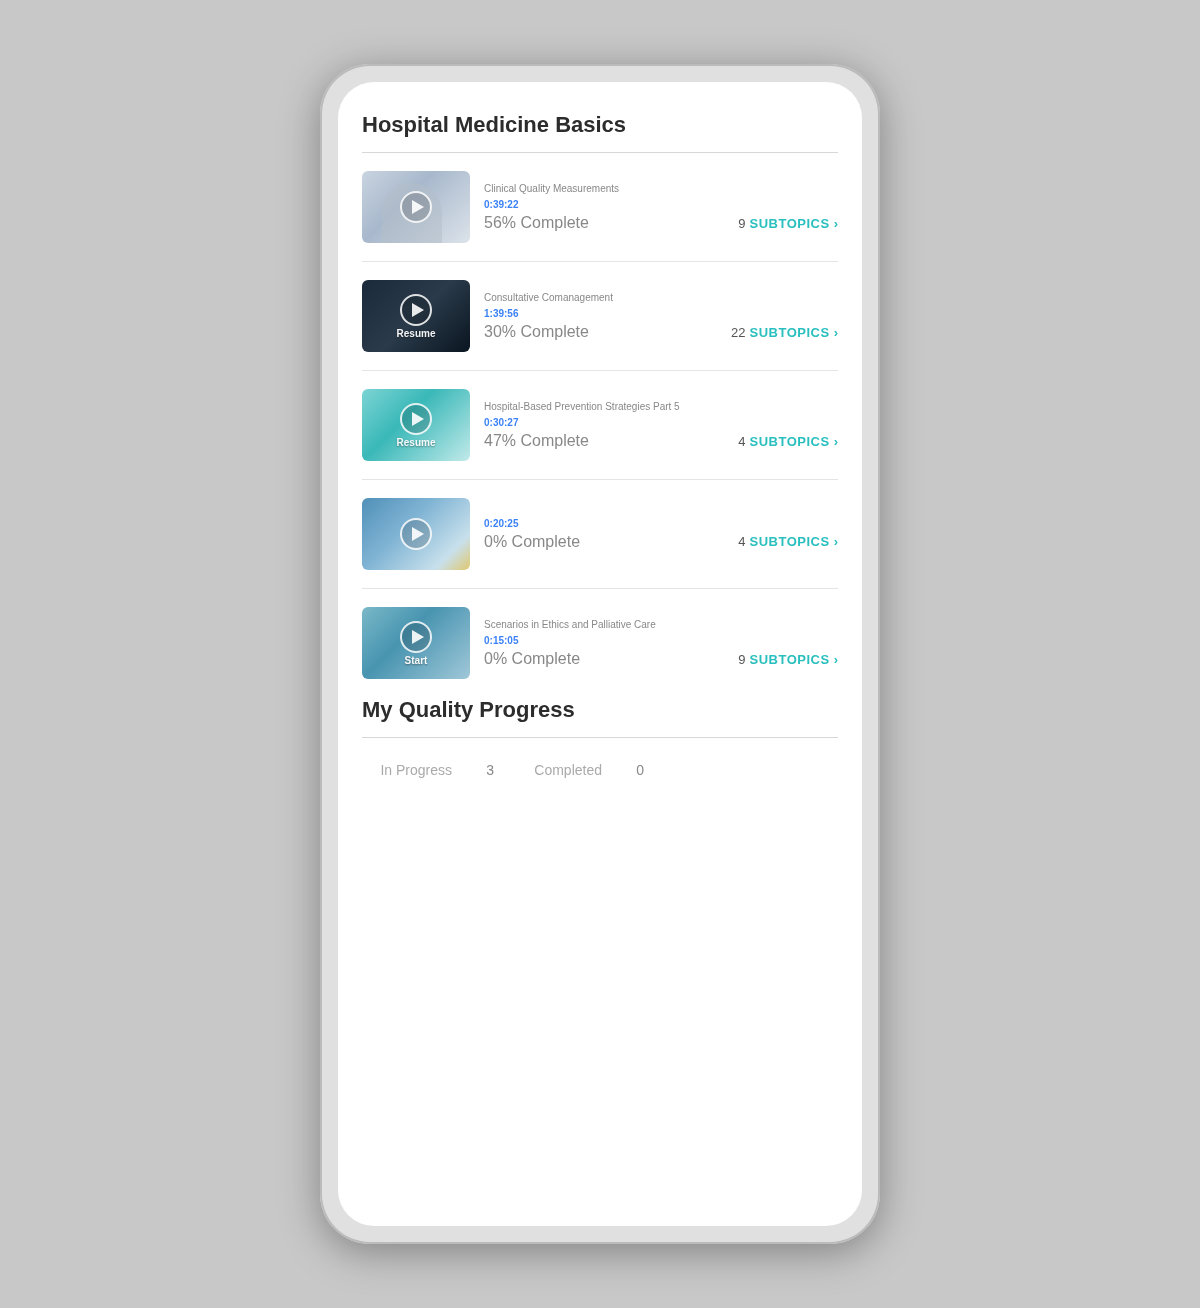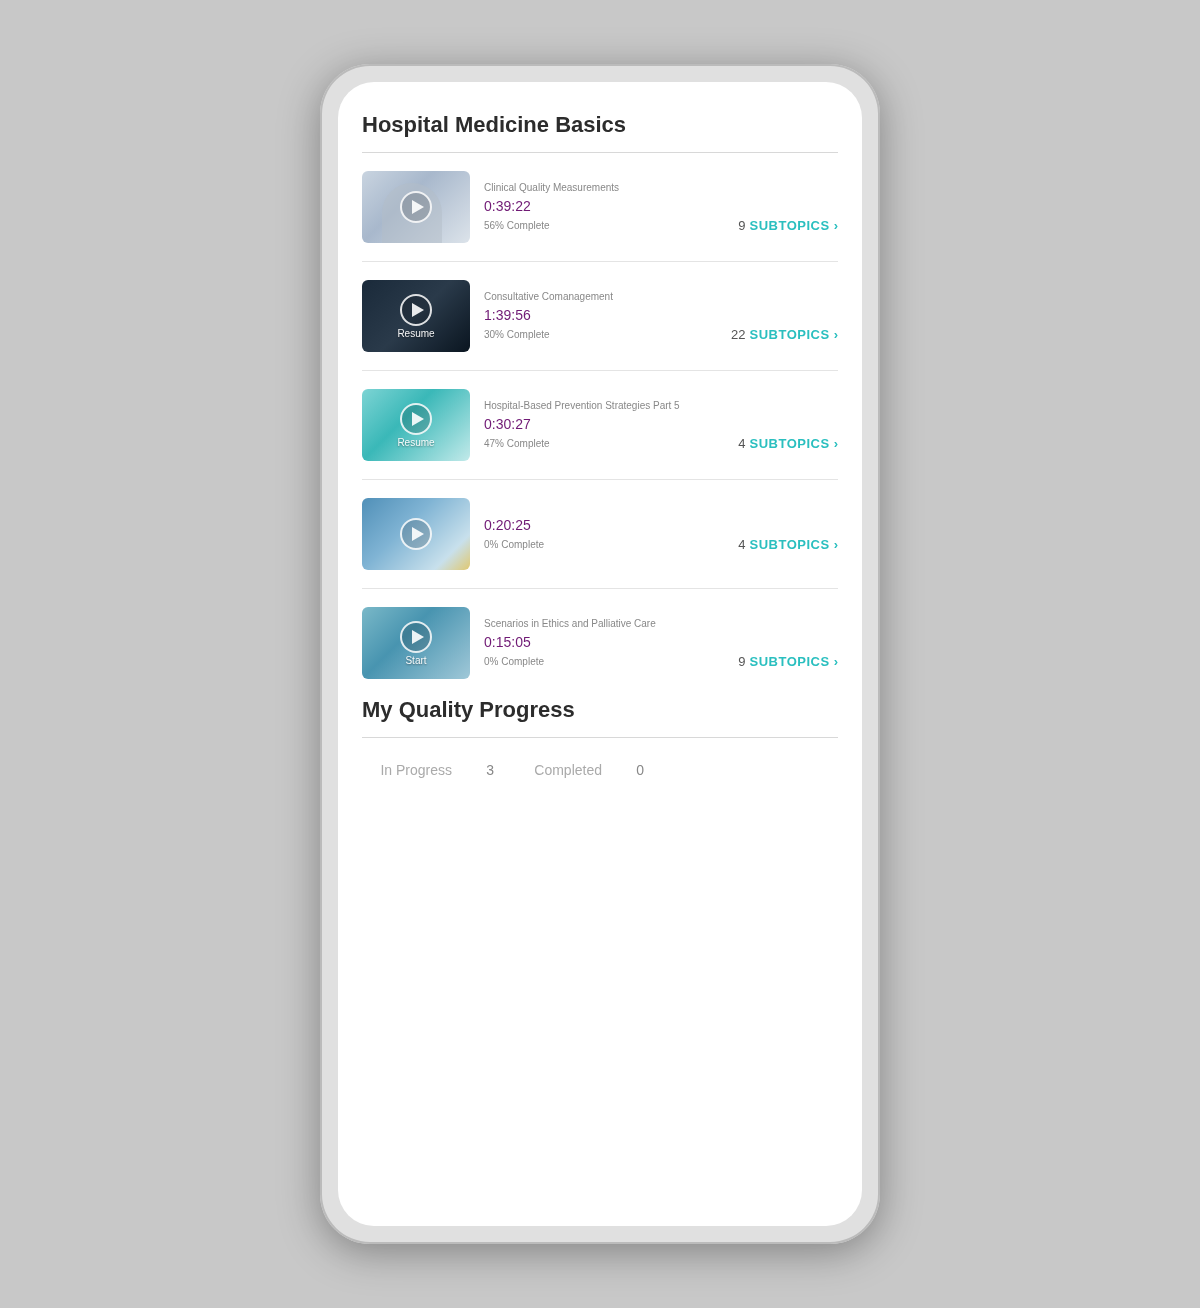--- a/index.html
+++ b/index.html
@@ -128,21 +128,21 @@
       height: 0;
       border-top: 7px solid transparent;
       border-bottom: 7px solid transparent;
       border-left: 12px solid rgba(255,255,255,0.9);
       margin-left: 3px;
     }
 
     .thumb-label {
       font-size: 10px;
       color: rgba(255,255,255,0.95);
-      font-weight: 400;
+      font-weight: 700;
       text-shadow: 0 1px 2px rgba(0,0,0,0.4);
     }
 
     
     .thumb-1::before {
       content: '';
       position: absolute;
       bottom: 0; left: 20px;
       width: 60px; height: 60px;
       background: rgba(180,190,200,0.5);
@@ -157,33 +157,33 @@
     }
 
     .course-name {
       font-size: 10px;
       color: #888;
       font-weight: 400;
       line-height: 1.3;
     }
 
     .course-duration {
-      font-size: 14px;
-      color: #701a75;
-      font-weight: 400;
+      font-size: 10px;
+      color: #3b82f6;
+      font-weight: 700;
     }
 
     .course-meta {
       display: flex;
       align-items: center;
       gap: 12px;
     }
 
     .course-progress {
-      font-size: 10px;
+      font-size: 16px;
       color: #888;
     }
 
     .subtopics-btn {
       display: flex;
       align-items: center;
       gap: 4px;
       margin-left: auto;
     }
 

